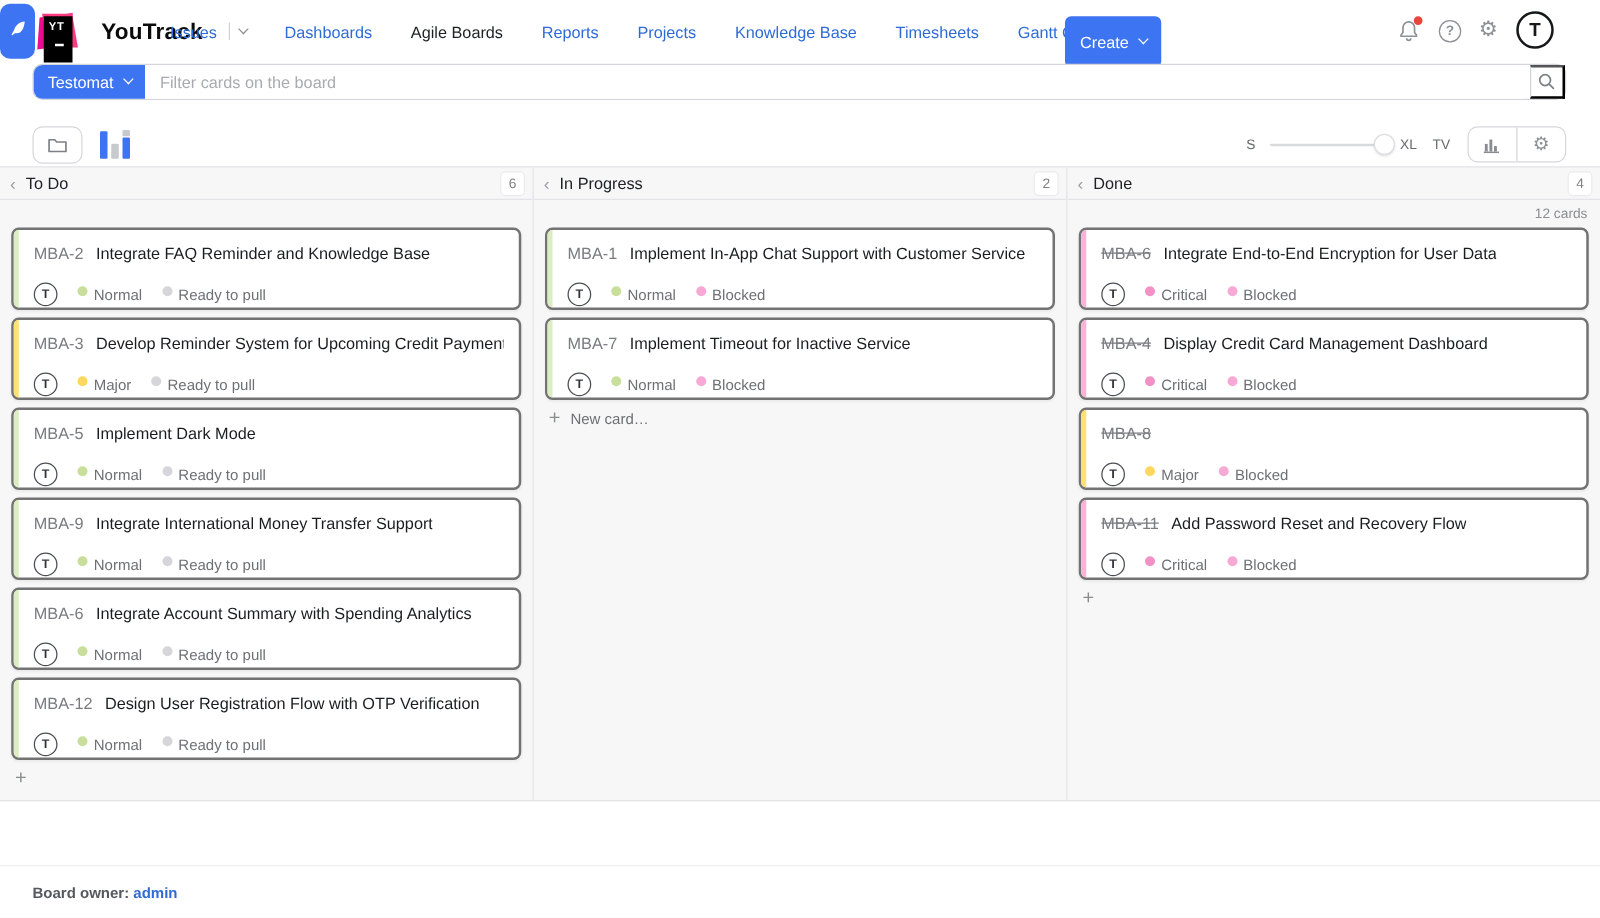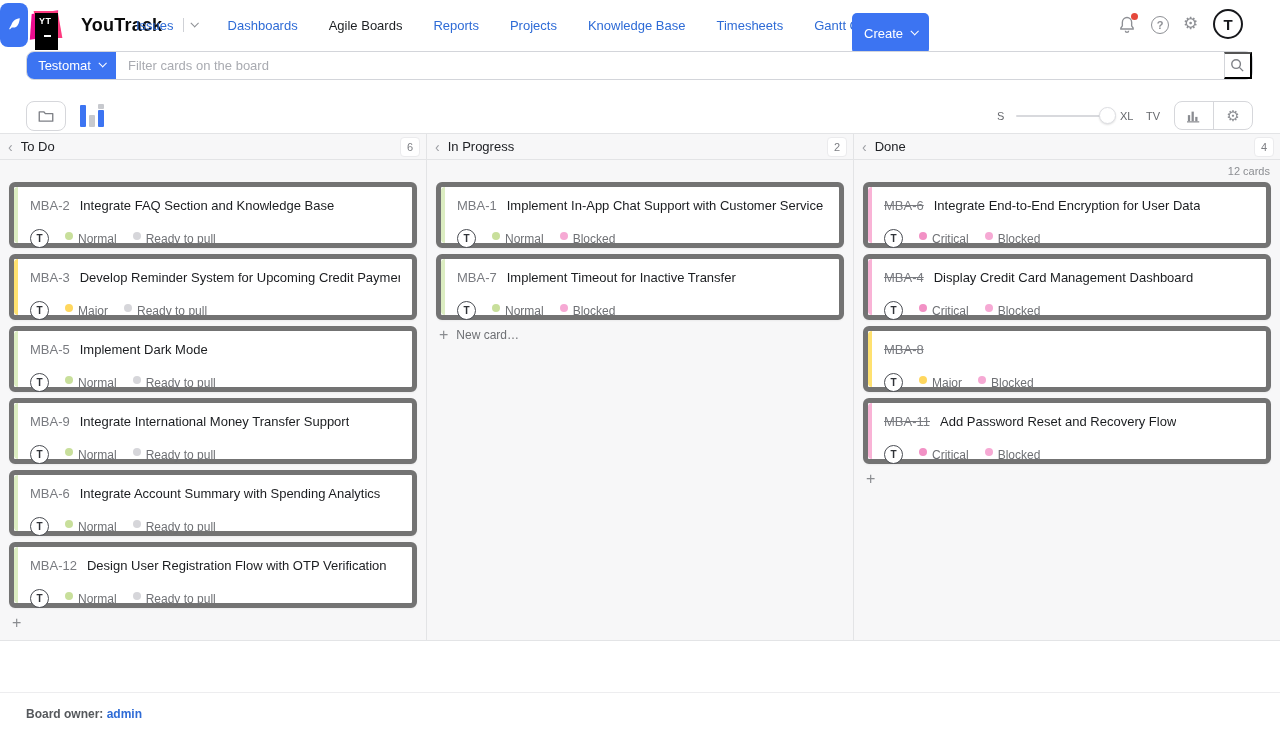--- a/index.html
+++ b/index.html
@@ -82,21 +82,21 @@
   .board-columns { display:flex; height:100%; }
   .column { flex:1; border-right:1px solid #e3e4e6; display:flex; flex-direction:column; min-width:0; }
   .column:last-child { border-right:none; }
   .col-header { height:26px; flex:none; display:flex; align-items:center; padding:0 6px 0 8px; border-bottom:1px solid #e3e4e6; }
   .col-collapse { color:#9b9da2; font-size:14px; margin-right:8px; cursor:pointer; line-height:1; }
   .col-name { font-size:13px; color:#202226; }
   .col-count { margin-left:auto; min-width:20px; height:20px; background:#fff; border:1px solid #ebebed; border-radius:4px;
                font-size:11px; color:#7c7e83; display:flex; align-items:center; justify-content:center; padding:0 4px; }
   .col-meta { height:22px; flex:none; font-size:11px; color:#8c8e92; text-align:right; padding:5px 10px 0 0; }
   .cards { padding:0 9px; display:flex; flex-direction:column; gap:6px; }
-  .card { position:relative; background:#fff; border:5px solid #737373; border-radius:6px; height:66px;
+  .card { position:relative; background:#fff; border:2px solid #737373; border-radius:6px; height:66px;
           box-shadow:0 1px 2px rgba(0,0,0,.05); padding:11px 12px 0 16px; cursor:pointer; }
   .card-stripe { position:absolute; left:0; top:0; bottom:0; width:4px; border-radius:5px 0 0 5px; }
   .card-top { display:flex; gap:10px; font-size:13px; align-items:baseline; line-height:16px; }
   .card-id { color:#797b80; flex:none; }
   .card-id.done { text-decoration:line-through; }
   .card-title { color:#1b1d20; white-space:nowrap; overflow:hidden; }
   .card-bottom { margin-top:15px; display:flex; align-items:center; gap:16px; }
   .avatar-sm { width:19px; height:19px; border:1.5px solid #4a4d53; border-radius:50%; background:#fff; color:#303338;
                font-size:10px; font-weight:bold; display:flex; align-items:center; justify-content:center; flex:none; }
   .field { display:flex; align-items:flex-start; gap:5px; font-size:12px; color:#6e7074; }
@@ -232,21 +232,21 @@
             <span class="col-collapse">‹</span>
             <span class="col-name">To Do</span>
             <span class="col-count">6</span>
           </div>
           <div class="col-meta"></div>
           <div class="cards">
             <div class="card">
               <span class="card-stripe" style="background: rgb(220, 237, 194);"></span>
               <div class="card-top">
                 <span class="card-id">MBA-2</span>
-                <span class="card-title">Integrate FAQ Section and Knowledge Base</span>
+                <span class="card-title">Integrate FAQ Reminder and Knowledge Base</span>
               </div>
               <div class="card-bottom">
                 <span class="avatar-sm">T</span>
                 <span class="field">
                   <span class="dot" style="background: rgb(200, 223, 155);"></span>
                   <span>Normal</span>
                 </span>
                 <span class="field">
                   <span class="dot" style="background: rgb(214, 214, 218);"></span>
                   <span>Ready to pull</span>
@@ -371,21 +371,21 @@
                 <span class="field">
                   <span class="dot" style="background: rgb(246, 169, 212);"></span>
                   <span>Blocked</span>
                 </span>
               </div>
             </div>
             <div class="card">
               <span class="card-stripe" style="background: rgb(220, 237, 194);"></span>
               <div class="card-top">
                 <span class="card-id">MBA-7</span>
-                <span class="card-title">Implement Timeout for Inactive Transfer</span>
+                <span class="card-title">Implement Timeout for Inactive Service</span>
               </div>
               <div class="card-bottom">
                 <span class="avatar-sm">T</span>
                 <span class="field">
                   <span class="dot" style="background: rgb(200, 223, 155);"></span>
                   <span>Normal</span>
                 </span>
                 <span class="field">
                   <span class="dot" style="background: rgb(246, 169, 212);"></span>
                   <span>Blocked</span>

